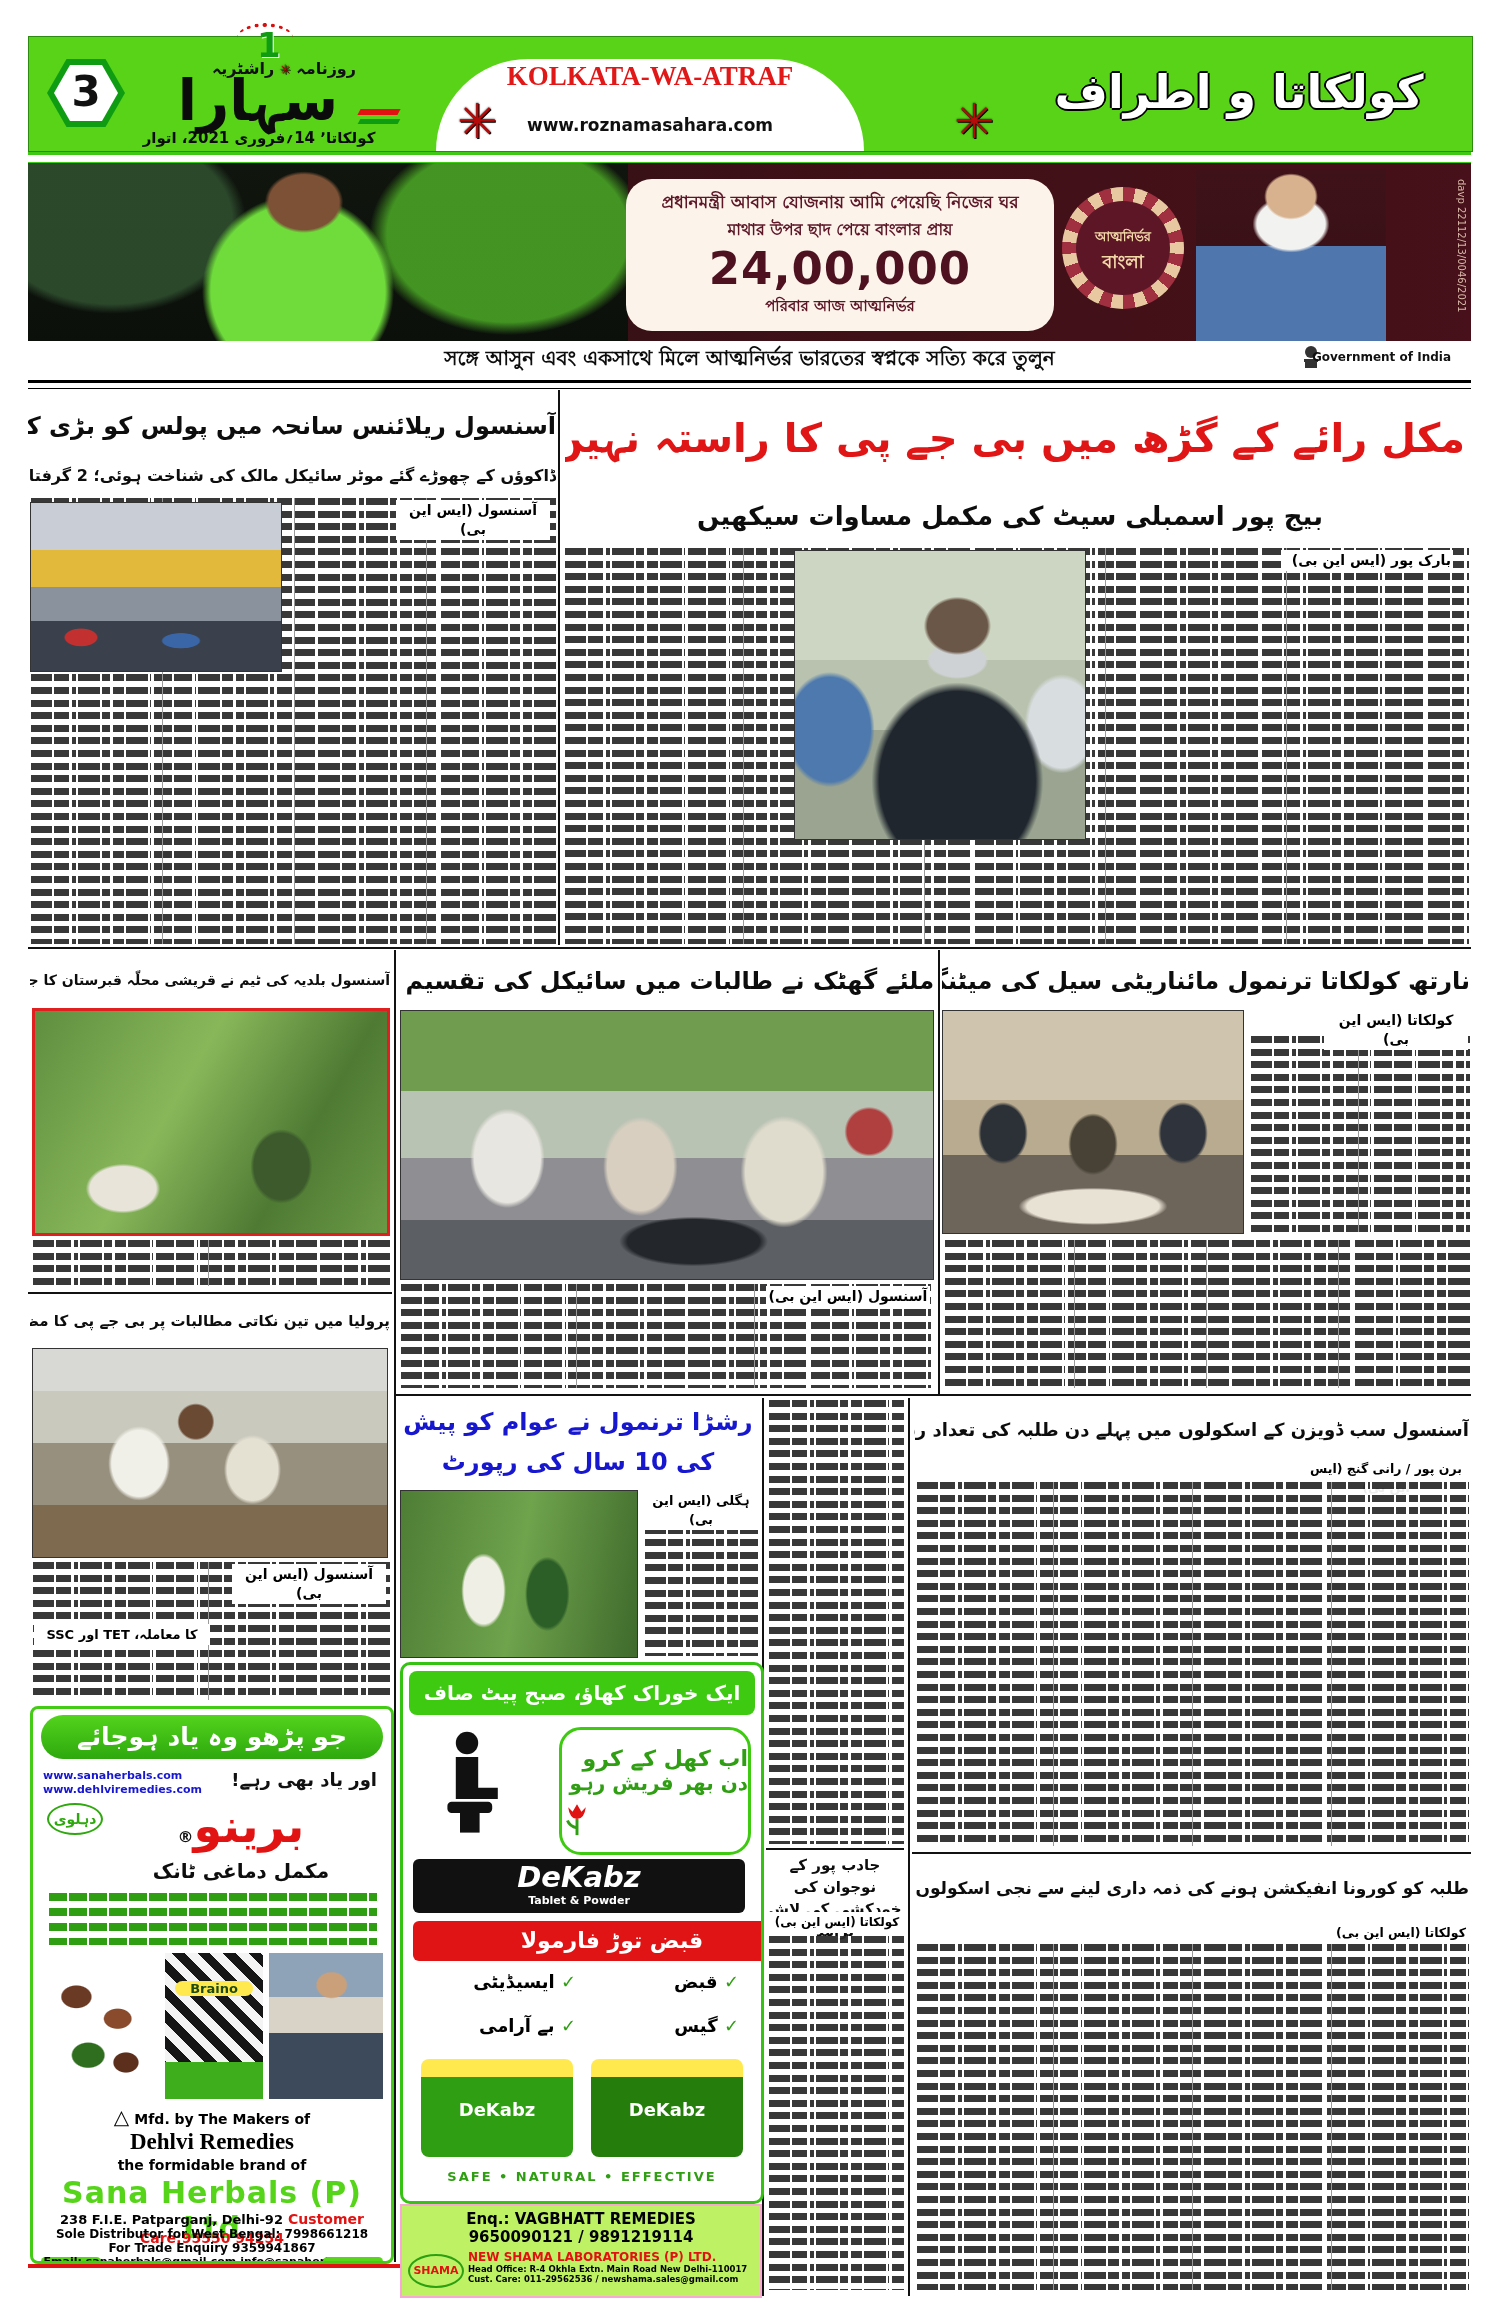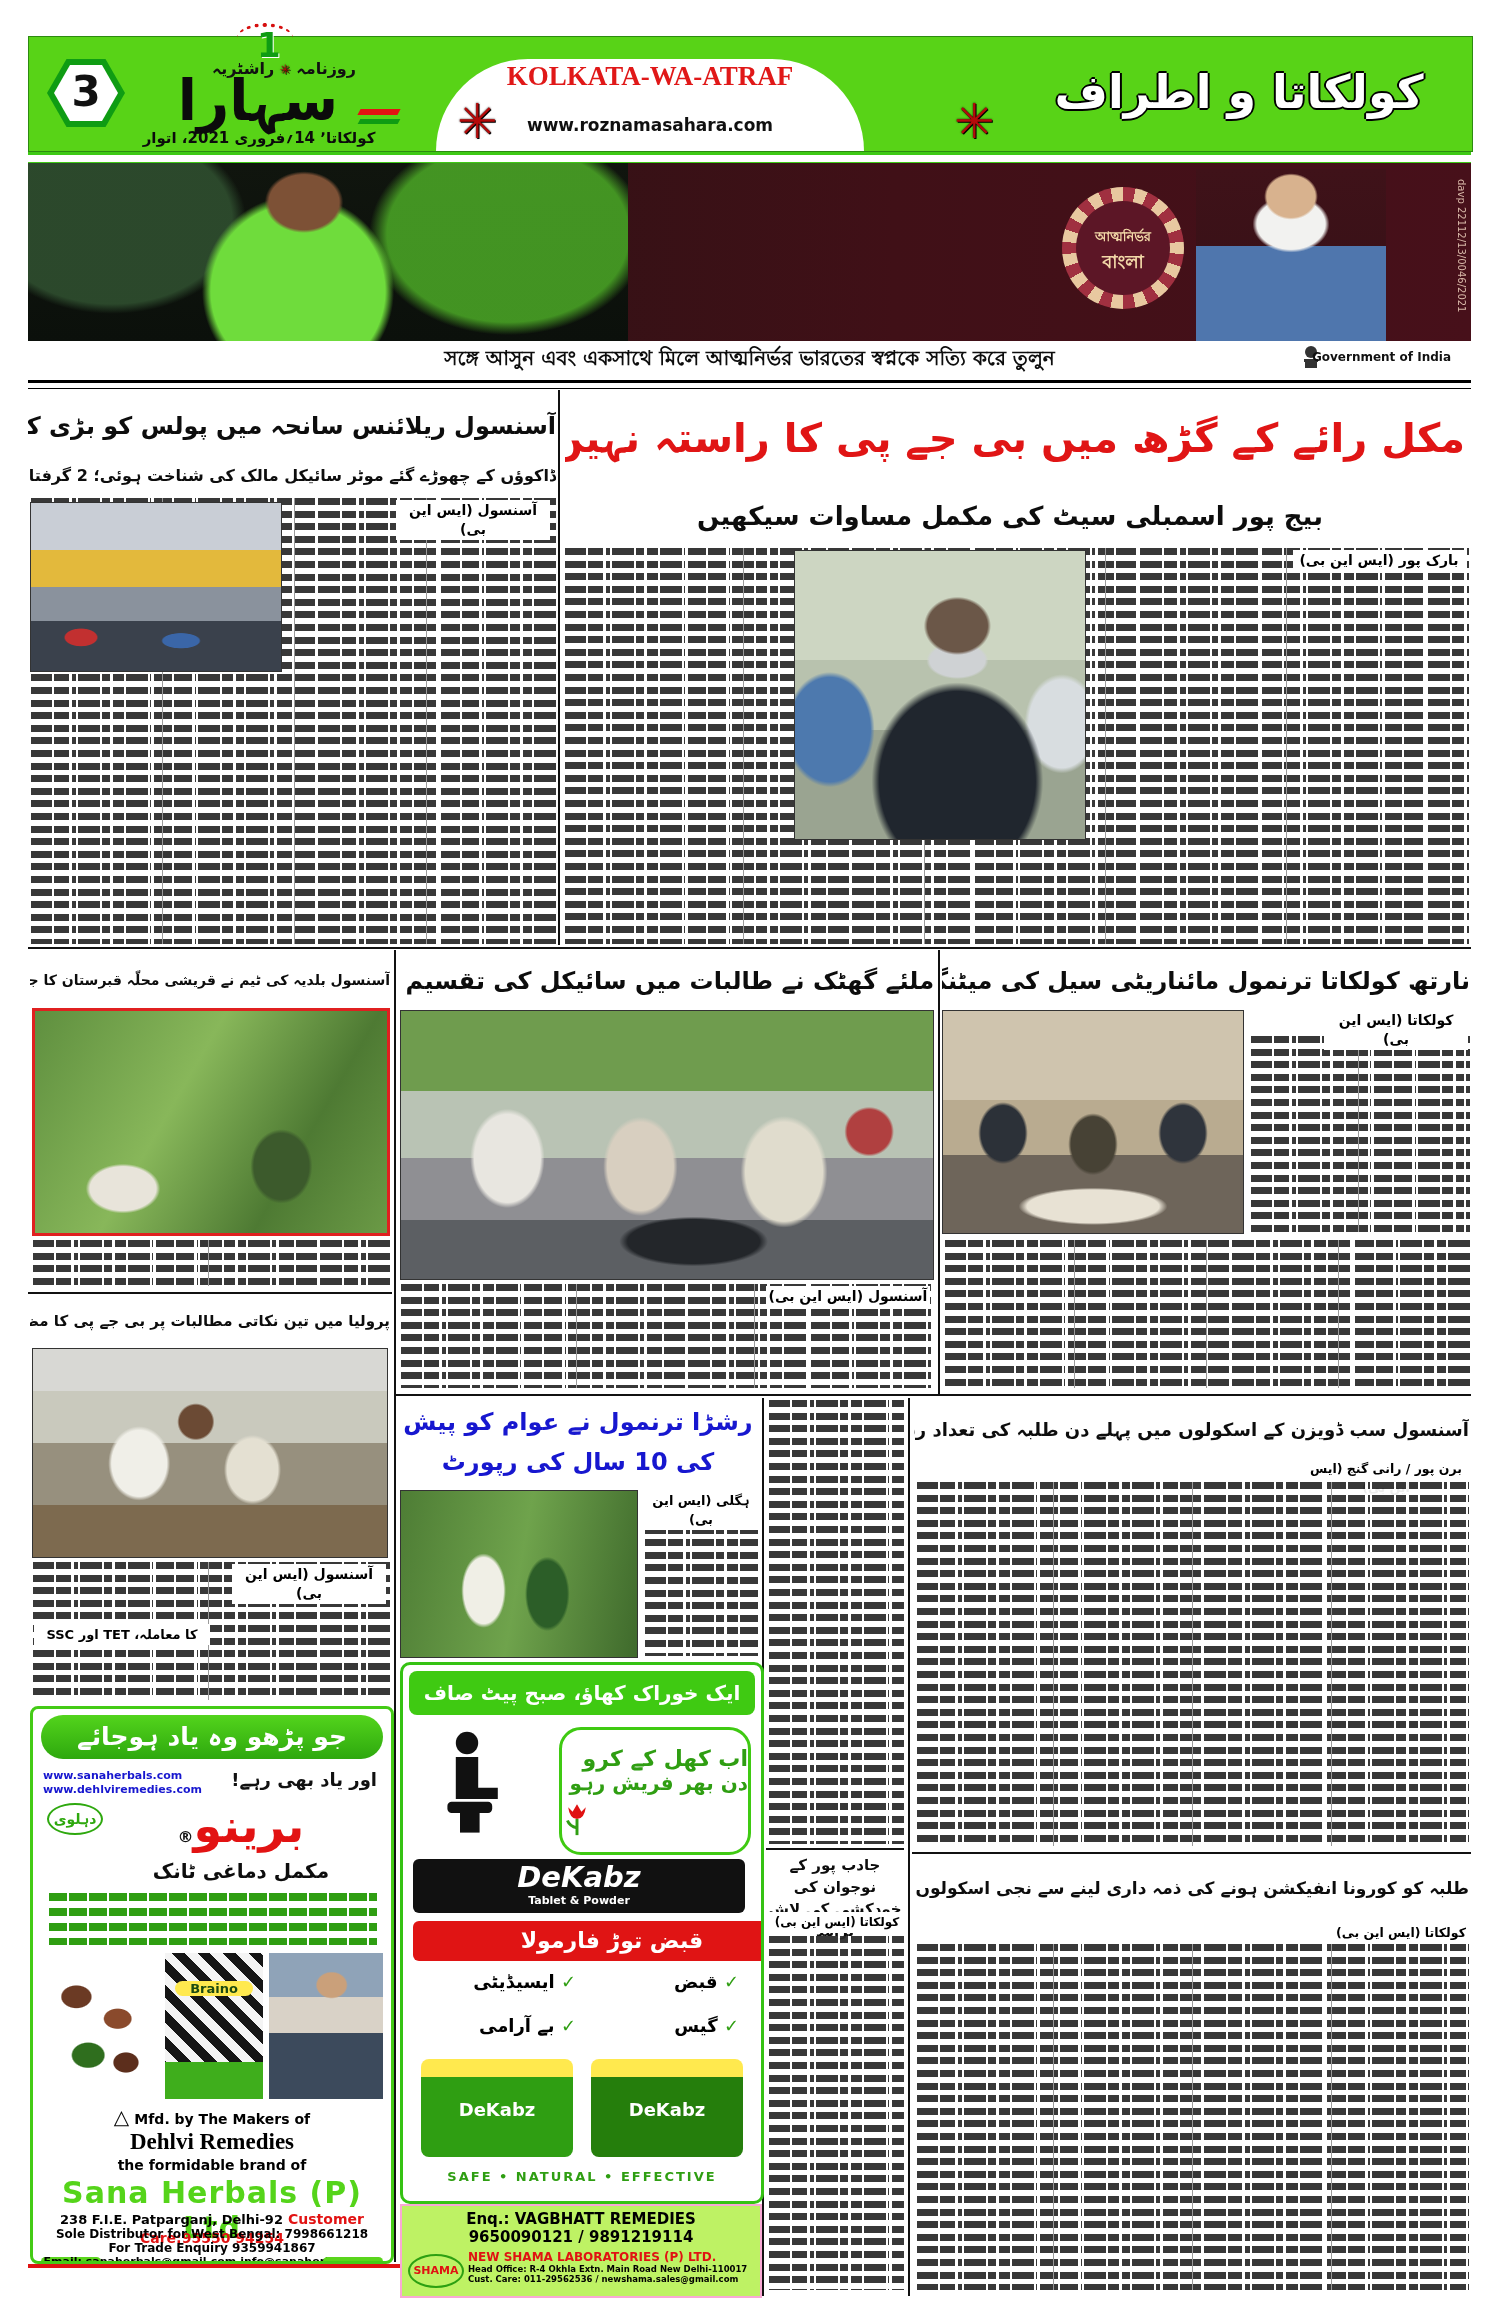--- a/index.html
+++ b/index.html
@@ -65,20 +65,26 @@
   </div>
   <div class="abs" style="left:28px;top:152px;width:1443px;height:7px;border-top:3px solid #3ec915;border-bottom:2px solid #3ec915;"></div>
 
   <div class="abs" style="left:28px;top:163px;width:1443px;height:212px;background:linear-gradient(90deg,#241313,#401017 60%,#47101a);">
     <div class="abs" style="left:0;top:0;width:600px;height:178px;background:
            radial-gradient(70px 55px at 46% 22%, #7d5136 0 50%, transparent 56%),
            radial-gradient(150px 150px at 45% 72%, #6fdc3c 0 58%, transparent 64%),
            radial-gradient(220px 160px at 80% 40%, rgba(80,180,40,.8) 0 55%, transparent 63%),
            radial-gradient(200px 140px at 14% 32%, rgba(45,75,45,.95) 0 60%, transparent 67%),
            linear-gradient(#10150e,#0b100b);"></div>
+    <div class="abs" style="left:598px;top:16px;width:428px;height:152px;background:#fcf3eb;border-radius:26px;color:#5c1626;text-align:center;">
+      <div class="b" style="font-size:17px;margin-top:10px;">প্রধানমন্ত্রী আবাস যোজনায় আমি পেয়েছি নিজের ঘর</div>
+      <div class="b" style="font-size:16px;">মাথার উপর ছাদ পেয়ে বাংলার প্রায়</div>
+      <div class="b" style="font-size:45px;letter-spacing:1px;color:#4d1120;line-height:50px;">24,00,000</div>
+      <div class="b" style="font-size:15px;">পরিবার আজ আত্মনির্ভর</div>
+    </div>
     <div class="abs" style="left:1034px;top:24px;width:122px;height:122px;border-radius:50%;
                 background:repeating-conic-gradient(#a03040 0 12deg,#e8c8a0 12deg 24deg);">
       <div class="abs" style="left:14px;top:14px;width:94px;height:94px;border-radius:50%;background:#5c1626;color:#f3d9a8;text-align:center;">
         <div class="b" style="font-size:13px;margin-top:26px;">আত্মনির্ভর</div>
         <div class="b" style="font-size:18px;">বাংলা</div>
       </div>
     </div>
     <div class="abs" style="left:1168px;top:6px;width:190px;height:172px;background:
            radial-gradient(44px 38px at 50% 16%, #d8b28e 0 55%, transparent 61%),
            radial-gradient(62px 46px at 50% 32%, #f2f2f0 0 55%, transparent 62%),
@@ -107,21 +113,21 @@
       <div class="colline" style="left:362px;"></div>
     <div class="colline" style="left:543px;"></div>
       <div class="colline" style="left:724px;"></div>
     <div class="photo" style="left:232px;top:2px;width:290px;height:288px;background:
            radial-gradient(60px 52px at 56% 26%, #6b5748 0 50%, transparent 56%),
            radial-gradient(50px 30px at 56% 38%, #cfd2d4 0 55%, transparent 62%),
            radial-gradient(130px 150px at 56% 80%, #20262e 0 60%, transparent 66%),
            radial-gradient(70px 90px at 12% 62%, #4d79ae 0 58%, transparent 64%),
            radial-gradient(60px 80px at 92% 60%, #d8dde0 0 55%, transparent 62%),
            linear-gradient(#cdd6c2 0 38%, #b8c2ae 38% 62%, #9aa491 62% 100%);"></div>
-    <div class="byline" style="right:4px;top:2px;width:168px;">بارک پور (ایس این بی)</div>
+    <div class="byline" style="right:16px;top:2px;width:168px;text-align:right;">بارک پور (ایس این بی)</div>
   </div>
 
   <div class="abs h-ur nowrap" style="left:28px;top:398px;width:528px;font-size:24px;line-height:56px;">آسنسول ریلائنس سانحہ میں پولس کو بڑی کامیابی</div>
   <div class="abs h-ur nowrap" style="left:28px;top:462px;width:528px;font-size:16px;line-height:28px;">ڈاکوؤں کے چھوڑے گئے موٹر سائیکل مالک کی شناخت ہوئی؛ 2 گرفتار</div>
   <div class="abs" style="left:28px;top:498px;width:528px;height:446px;">
     <div class="abs sim" style="left:0;top:0;right:0;bottom:0;"></div>
     <div class="colline" style="left:134px;"></div>
       <div class="colline" style="left:266px;"></div>
       <div class="colline" style="left:398px;"></div>
     <div class="photo" style="left:2px;top:4px;width:250px;height:168px;background:

